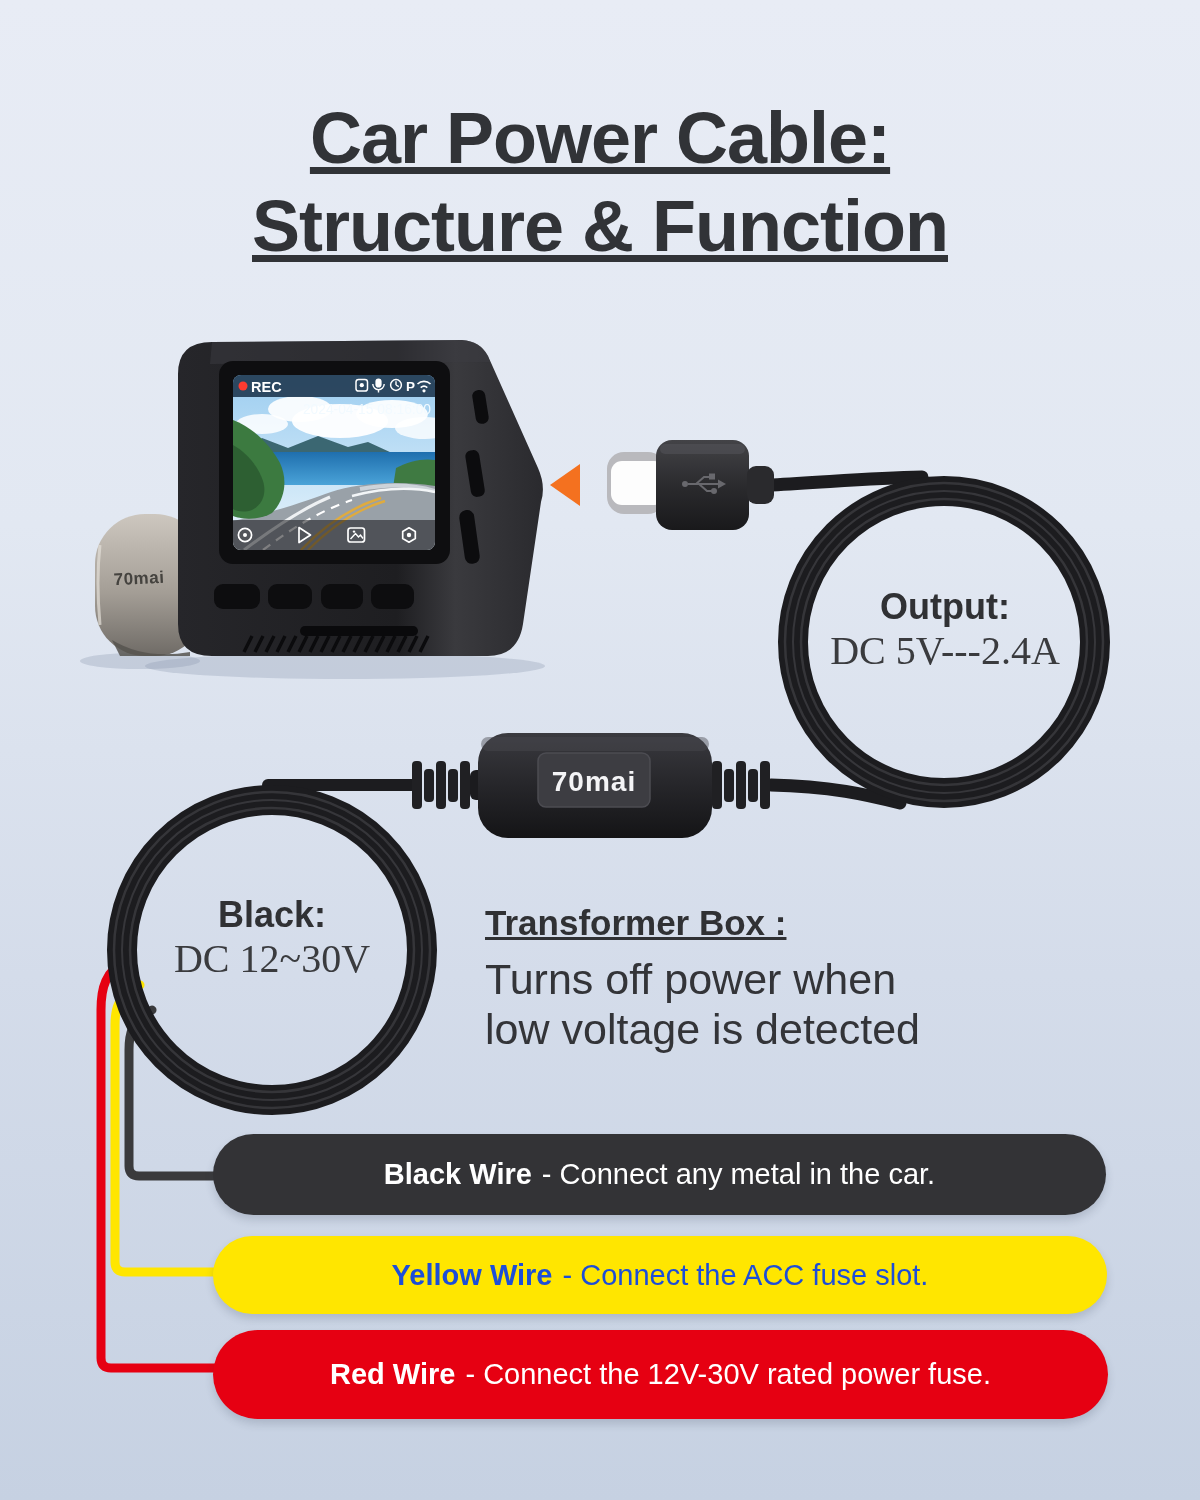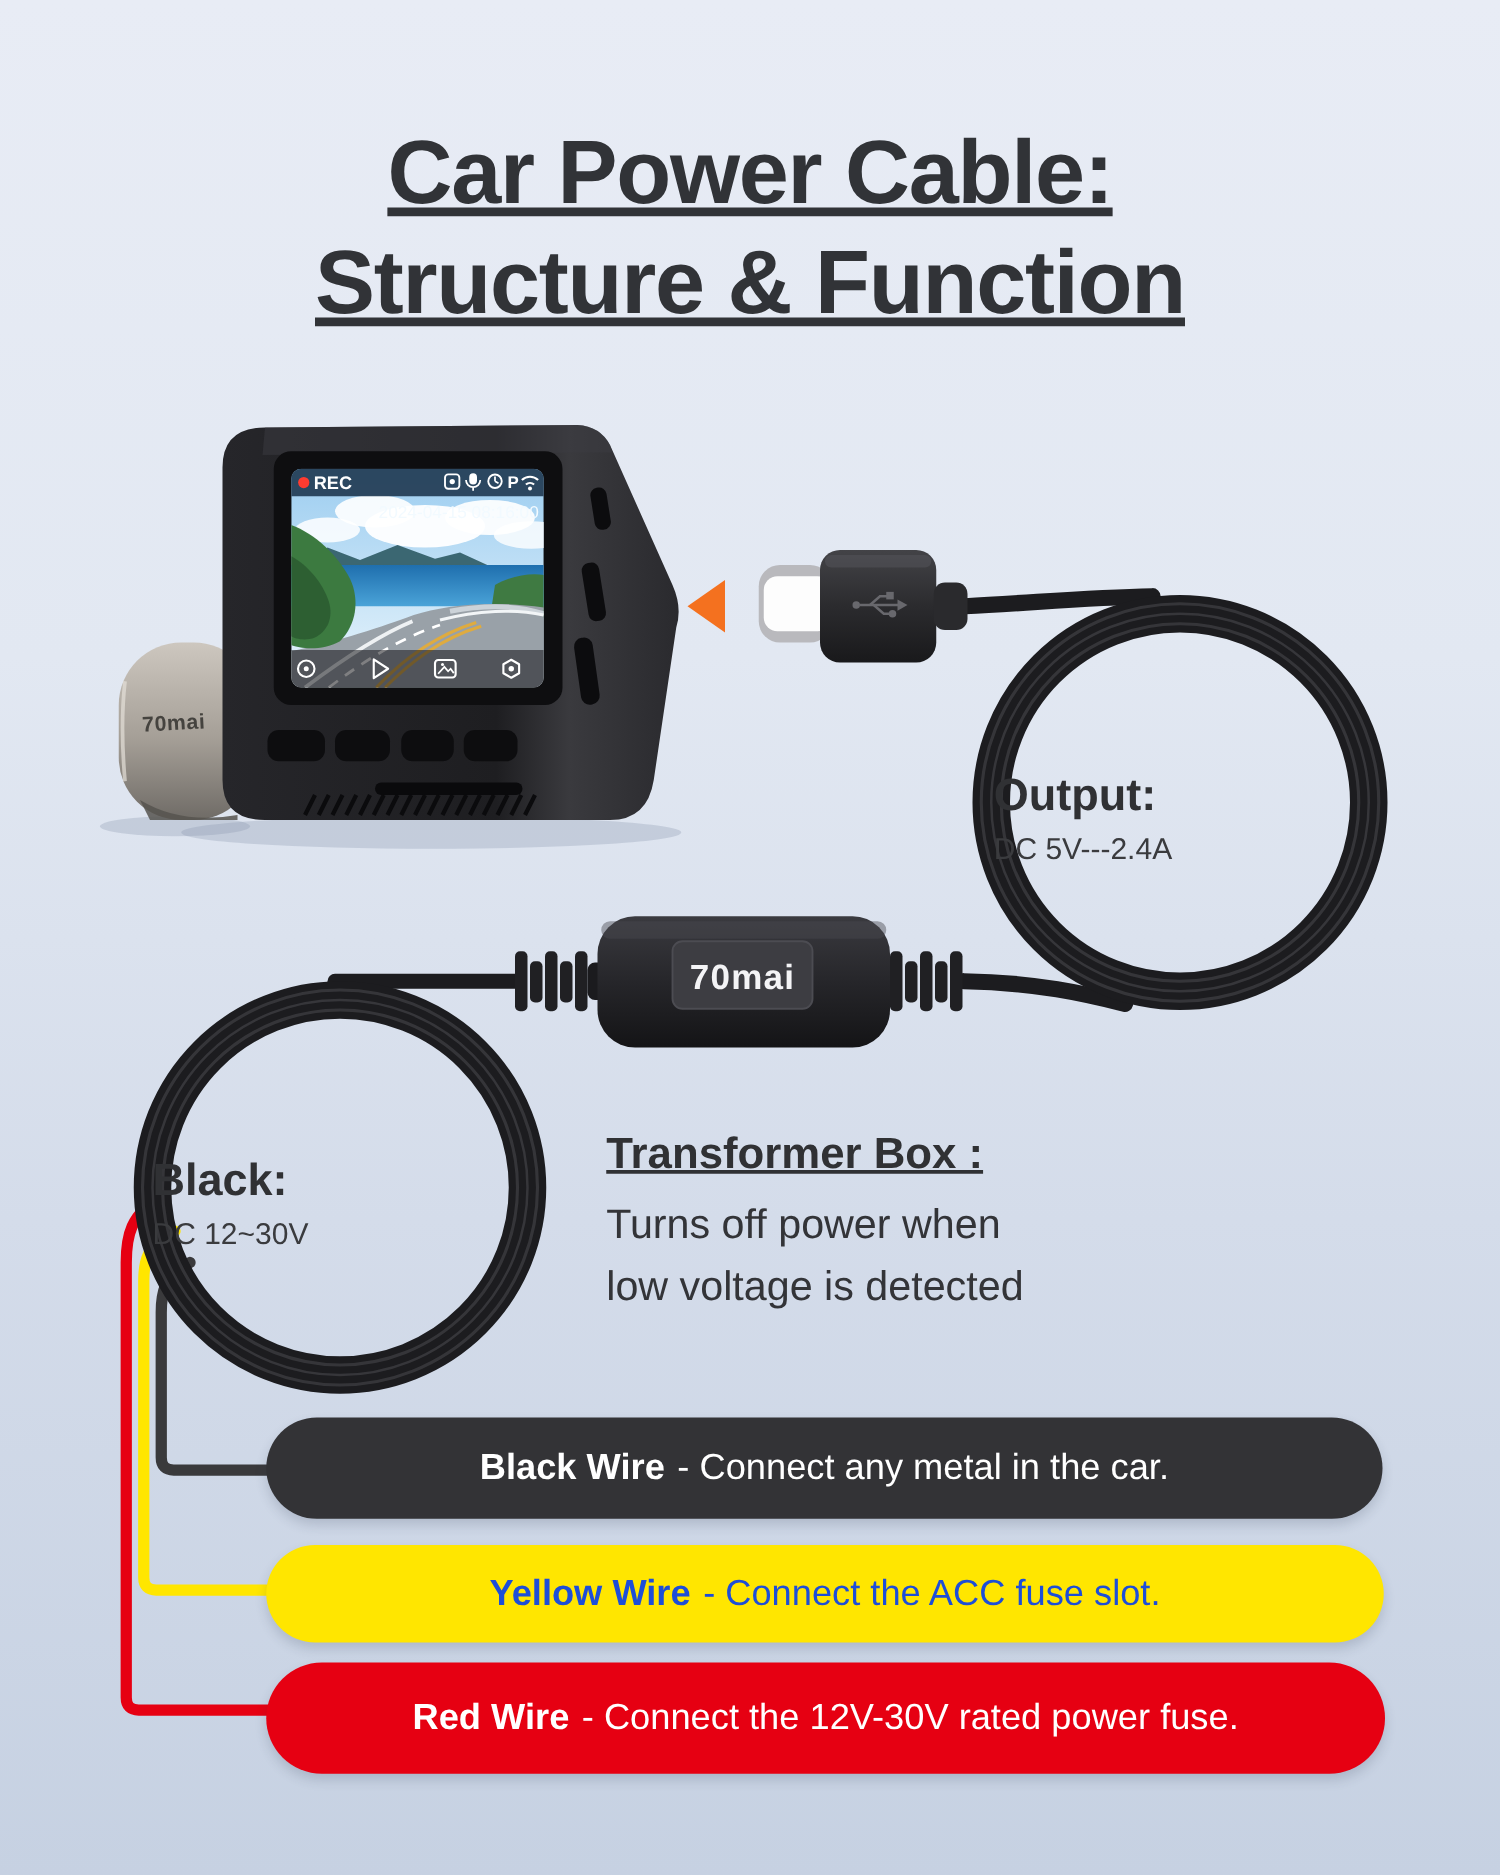--- a/index.html
+++ b/index.html
@@ -7,28 +7,28 @@
     position:relative;width:1200px;height:1500px;overflow:hidden;
     font-family:"Liberation Sans",sans-serif;
     background:linear-gradient(180deg,#e8ecf5 0%,#e2e8f2 35%,#d4dcea 65%,#c6d1e2 100%);
   }
   .abs{position:absolute;}
   .title{
     left:0;top:94px;width:1200px;text-align:center;
     font-size:72px;font-weight:700;line-height:88px;letter-spacing:-1px;color:#313337;text-decoration:underline;
   }
   .scene-svg{left:0;top:0;width:1200px;height:1500px;}
-  .callout{text-align:left;color:#3a3b3e;margin-top:29px;}
+  .callout{text-align:center;color:#3a3b3e;}
   .callout .c-title{font-size:36px;font-weight:700;color:#303134;line-height:44px;}
-  .callout .c-value{font-size:24px;font-weight:400;line-height:44px;}
+  .callout .c-value{font-size:40px;font-weight:400;line-height:44px;font-family:Liberation Serif, serif;}
   .output-callout{left:795px;top:585px;width:300px;}
   .input-callout{left:122px;top:893px;width:300px;}
   .transformer-text{left:485px;top:900px;width:480px;color:#303134;}
   .transformer-text .t-title{font-size:35px;font-weight:700;line-height:46px;margin-bottom:8px;text-decoration:underline;}
-  .transformer-text .t-line{font-size:33px;font-weight:400;line-height:50px;color:#333438;}
+  .transformer-text .t-line{font-size:43px;font-weight:400;line-height:50px;color:#333438;}
   .pill{
     border-radius:45px;display:flex;align-items:center;justify-content:center;
     font-size:29px;box-shadow:0 5px 9px rgba(45,55,80,0.18);white-space:nowrap;
   }
   .pill .w-name{font-weight:700;margin-right:10px;}
   .pill-black{left:213px;top:1134px;width:893px;height:81px;background:#333336;color:#ffffff;}
   .pill-yellow{left:213px;top:1236px;width:894px;height:78px;background:#ffe600;color:#1d4ed8;}
   .pill-red{left:213px;top:1330px;width:895px;height:89px;background:#e60012;color:#ffffff;}
 </style>
 </head>

